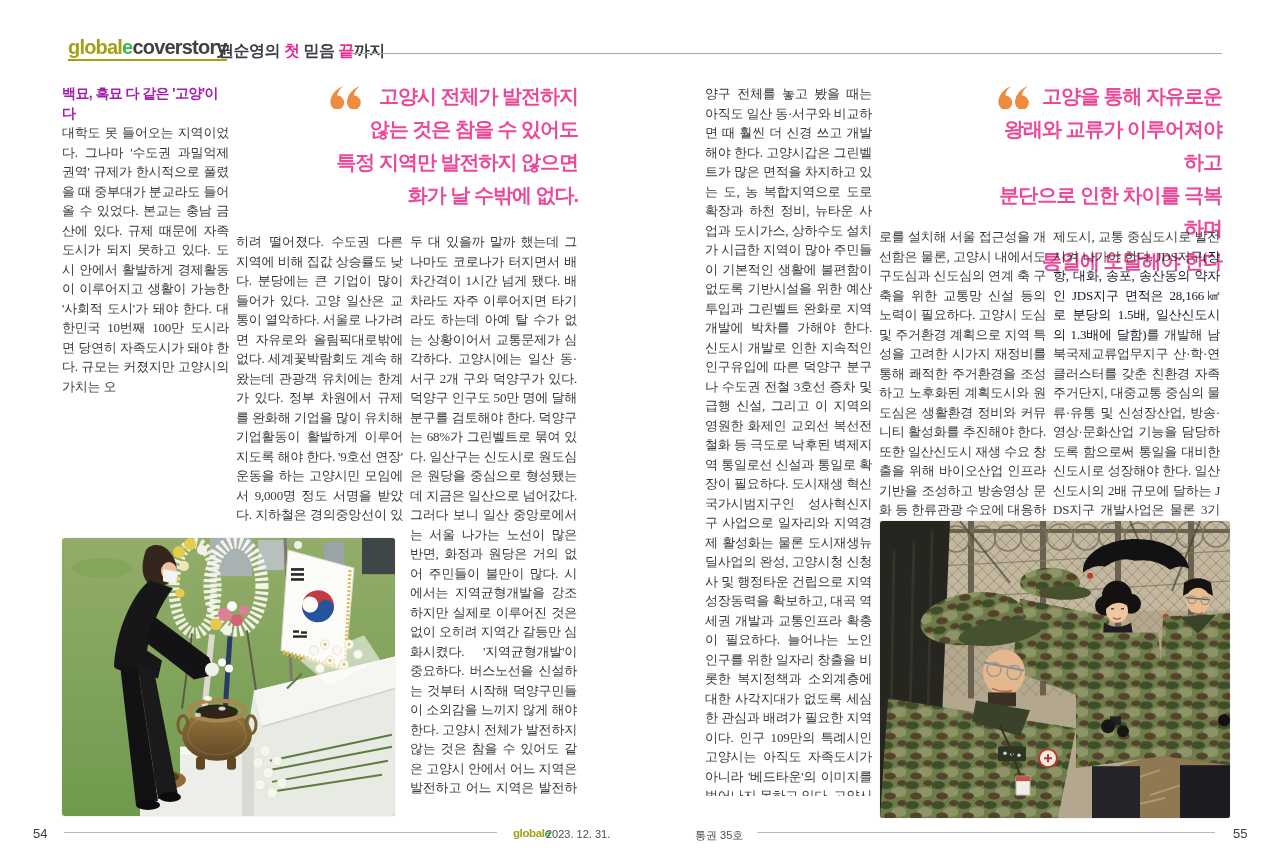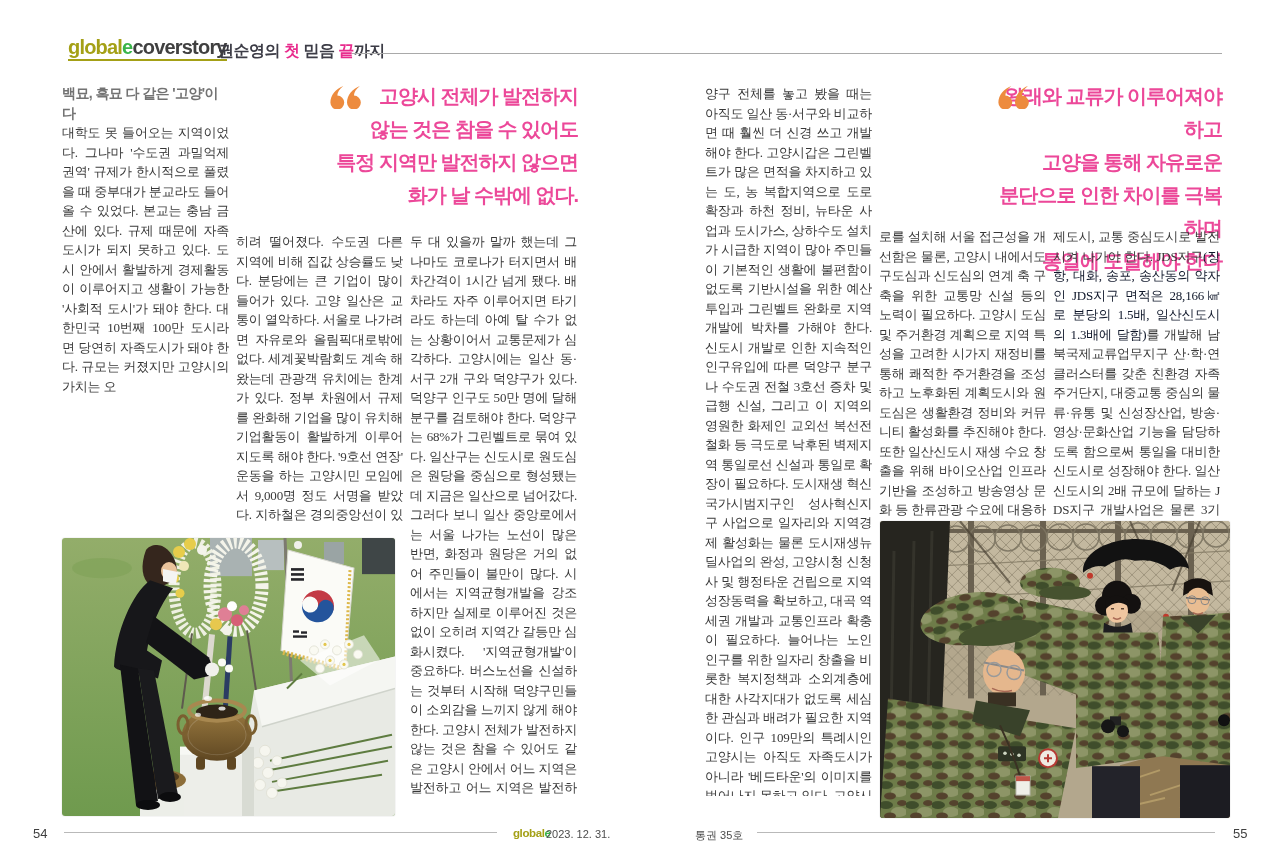--- a/index.html
+++ b/index.html
@@ -16,21 +16,21 @@
   .brand .b-pink{color:#404040;}
   .subtitle{position:absolute;left:218px;top:41px;font-family:"Liberation Sans","DejaVu Sans",sans-serif;
     font-weight:bold;font-size:16px;color:#3c3c46;letter-spacing:-0.5px;}
   .subtitle .accent{color:#e82c8d;}
   .header-rule{position:absolute;left:352px;top:53px;width:870px;height:1px;background:#a9a9a9;}
   
   .col{position:absolute;font-size:13px;line-height:19.5px;text-align:justify;
     word-break:break-all;overflow:hidden;letter-spacing:-0.2px;}
   .col p{margin:0;}
   .subhead{font-family:"Liberation Sans","DejaVu Sans",sans-serif;font-weight:bold;
-    color:#737373;font-size:14px;margin:11px 0 12px 0;letter-spacing:-0.6px;text-align:left;}
+    color:#a21caf;font-size:14px;margin:11px 0 12px 0;letter-spacing:-0.6px;text-align:left;}
   .paren{color:#0f172a;}
   
   .pullquote{position:absolute;font-family:"Liberation Sans","DejaVu Sans",sans-serif;
     font-weight:bold;color:#ec4899;font-size:20px;line-height:33px;text-align:right;letter-spacing:-1px;}
   .pullquote .qmark{position:absolute;left:0;top:5px;}
   
   .photo{position:absolute;border-radius:3px;overflow:hidden;box-shadow:0 0 0 1px rgba(0,0,0,0.04);}
   .photo svg{display:block;}
   
   .footer-item{position:absolute;font-family:"Liberation Sans","DejaVu Sans",sans-serif;
@@ -213,22 +213,22 @@
     <p>양구 전체를 놓고 봤을 때는 아직도 일산 동·서구와 비교하면 때 훨씬 더 신경 쓰고 개발해야 한다. 고양시갑은 그린벨트가 많은 면적을 차지하고 있는 도, 농 복합지역으로 도로 확장과 하천 정비, 뉴타운 사업과 도시가스, 상하수도 설치가 시급한 지역이 많아 주민들이 기본적인 생활에 불편함이 없도록 기반시설을 위한 예산 투입과 그린벨트 완화로 지역개발에 박차를 가해야 한다. 신도시 개발로 인한 지속적인 인구유입에 따른 덕양구 분구나 수도권 전철 3호선 증차 및 급행 신설, 그리고 이 지역의 영원한 화제인 교외선 복선전철화 등 극도로 낙후된 벽제지역 통일로선 신설과 통일로 확장이 필요하다. 도시재생 혁신 국가시범지구인 성사혁신지구 사업으로 일자리와 지역경제 활성화는 물론 도시재생뉴딜사업의 완성, 고양시청 신청사 및 행정타운 건립으로 지역 성장동력을 확보하고, 대곡 역세권 개발과 교통인프라 확충이 필요하다. 늘어나는 노인 인구를 위한 일자리 창출을 비롯한 복지정책과 소외계층에 대한 사각지대가 없도록 세심한 관심과 배려가 필요한 지역이다. 인구 109만의 특례시인 고양시는 아직도 자족도시가 아니라 '베드타운'의 이미지를 벗어나지 못하고 있다. 고양시는 서울과 가까운 곳에 있지만, 서울 접근성이 떨어지는 대중교통 불편지역이다. 따라서 대중교통 중심의 서울 접근성 개선을 위한 제2자유로의 BRT 설치와 행주로에서 제2자유로의 연계도</p>
   </div>
 
   <div class="pullquote" style="left:998px;top:80px;width:224px;height:138px;">
     <svg class="qmark" width="34" height="24" viewBox="0 0 36 26">
       <g fill="#ed8b3e">
         <path d="M14 1 C6 4 0 11 0 19 A 7.5 7.5 0 1 0 7.5 11.5 C 7.7 7.5 10 4 14 1 Z"></path>
         <path d="M32 1 C24 4 18 11 18 19 A 7.5 7.5 0 1 0 25.5 11.5 C 25.7 7.5 28 4 32 1 Z"></path>
       </g>
     </svg>
+    <div>고양을 통해 자유로운</div>
     <div>왕래와 교류가 이루어져야 하고</div>
-    <div>고양을 통해 자유로운</div>
     <div>분단으로 인한 차이를 극복하며</div>
     <div>통일에 도달해야 한다</div>
   </div>
 
   <div class="col" style="left:879px;top:227px;width:167px;height:292px;">
     <p>로를 설치해 서울 접근성을 개선함은 물론, 고양시 내에서도 구도심과 신도심의 연계 축 구축을 위한 교통망 신설 등의 노력이 필요하다. 고양시 도심 및 주거환경 계획으로 지역 특성을 고려한 시가지 재정비를 통해 쾌적한 주거환경을 조성하고 노후화된 계획도시와 원도심은 생활환경 정비와 커뮤니티 활성화를 추진해야 한다. 또한 일산신도시 재생 수요 창출을 위해 바이오산업 인프라 기반을 조성하고 방송영상 문화 등 한류관광 수요에 대응하는 관광벨트를 구축해 관광도시, 문화도시, 경</p>
   </div>
 
   <div class="col" style="left:1053px;top:227px;width:167px;height:292px;">
     <p><span>제도시, 교통 중심도시로 발전시켜 나가야 한다. JDS지구</span><span class="paren">(장항, 대화, 송포, 송산동의 약자인 JDS지구 면적은 28,166㎢로 분당의 1.5배, 일산신도시의 1.3배에 달함)</span><span>를 개발해 남북국제교류업무지구 산·학·연 클러스터를 갖춘 친환경 자족 주거단지, 대중교통 중심의 물류·유통 및 신성장산업, 방송·영상·문화산업 기능을 담당하도록 함으로써 통일을 대비한 신도시로 성장해야 한다. 일산신도시의 2배 규모에 달하는 JDS지구 개발사업은 물론 3기 신도시 개발사업과 시가지 재정비 사업을 통해 다양하고 많은 일자</span></p>

